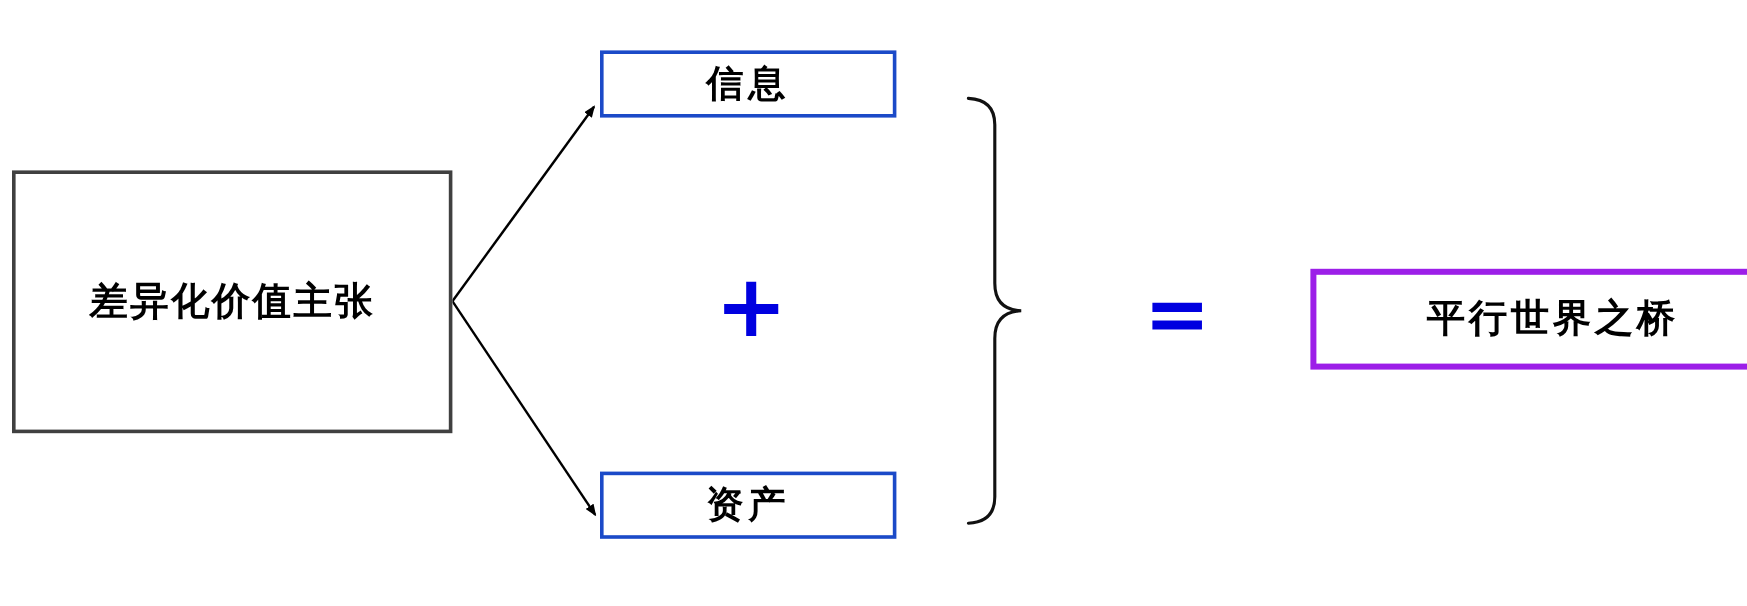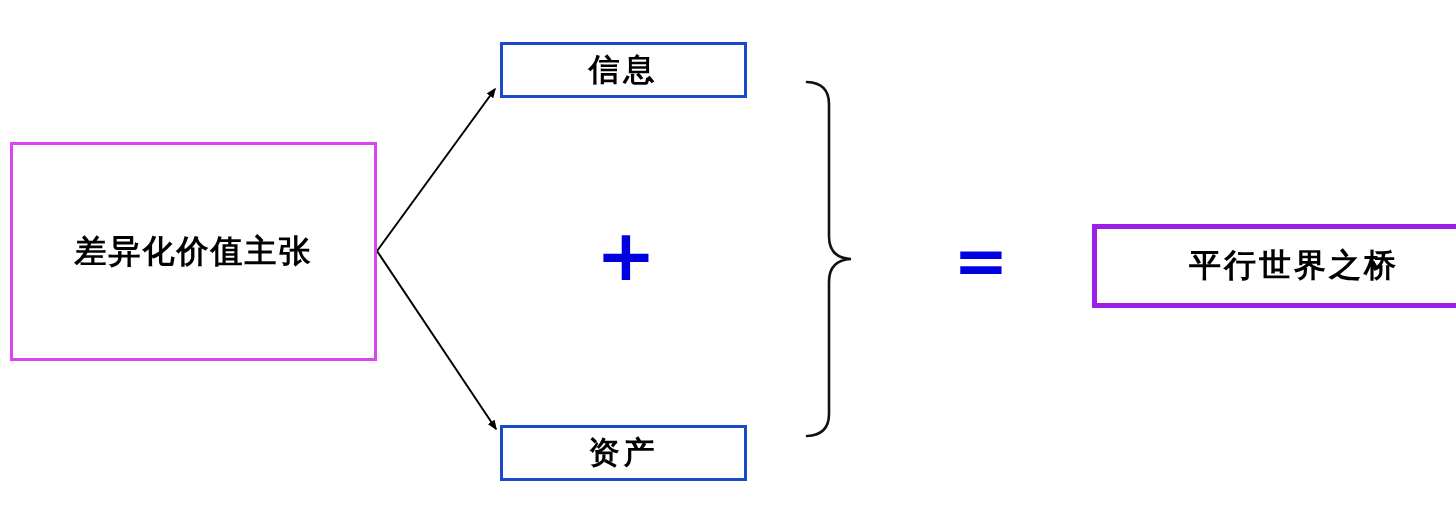--- a/index.html
+++ b/index.html
@@ -24,35 +24,35 @@
     color: #000000;
     font-weight: bold;
     text-align: center;
     box-sizing: border-box;
   }
   .source-box {
     left: 10px;
     top: 142px;
     width: 367px;
     height: 219px;
-    border: 3px solid #d946ef;
+    border: 3px solid #404040;
     font-size: 32px;
     letter-spacing: 2px;
     justify-content: center;
   }
   .component-box {
     left: 500px;
     width: 247px;
     height: 56px;
     border: 3px solid #1b4ac8;
     font-size: 31px;
     letter-spacing: 4px;
   }
   .info-box { top: 42px; }
-  .asset-box { top: 393px; margin-top: 32px; }
+  .asset-box { top: 393px; }
   .result-box {
     left: 1092px;
     top: 224px;
     width: 404px;
     height: 84px;
     border: 5px solid #9c1fe8;
     font-size: 32px;
     letter-spacing: 3px;
   }
   .operator {

